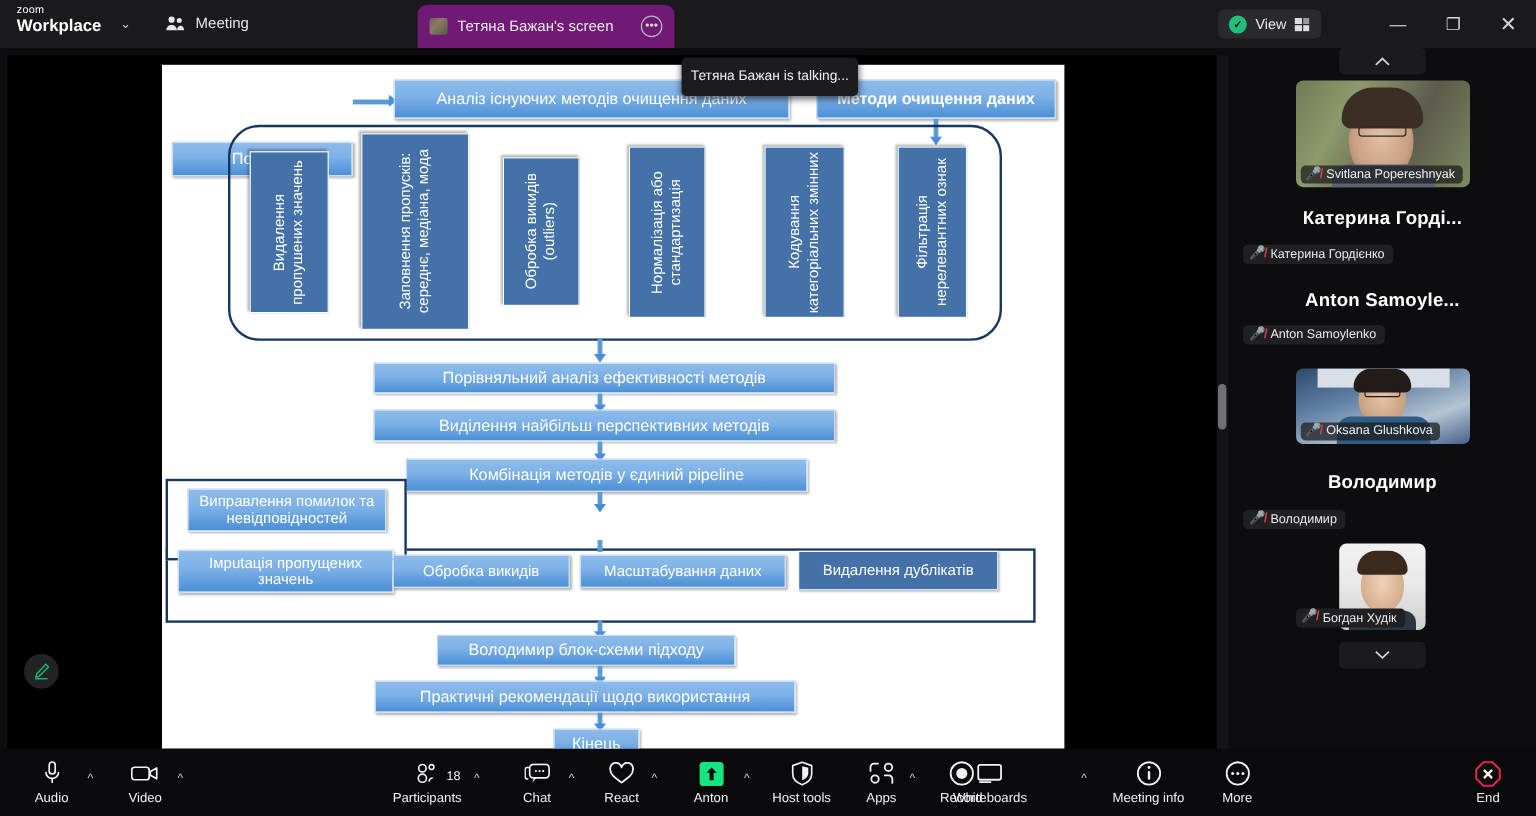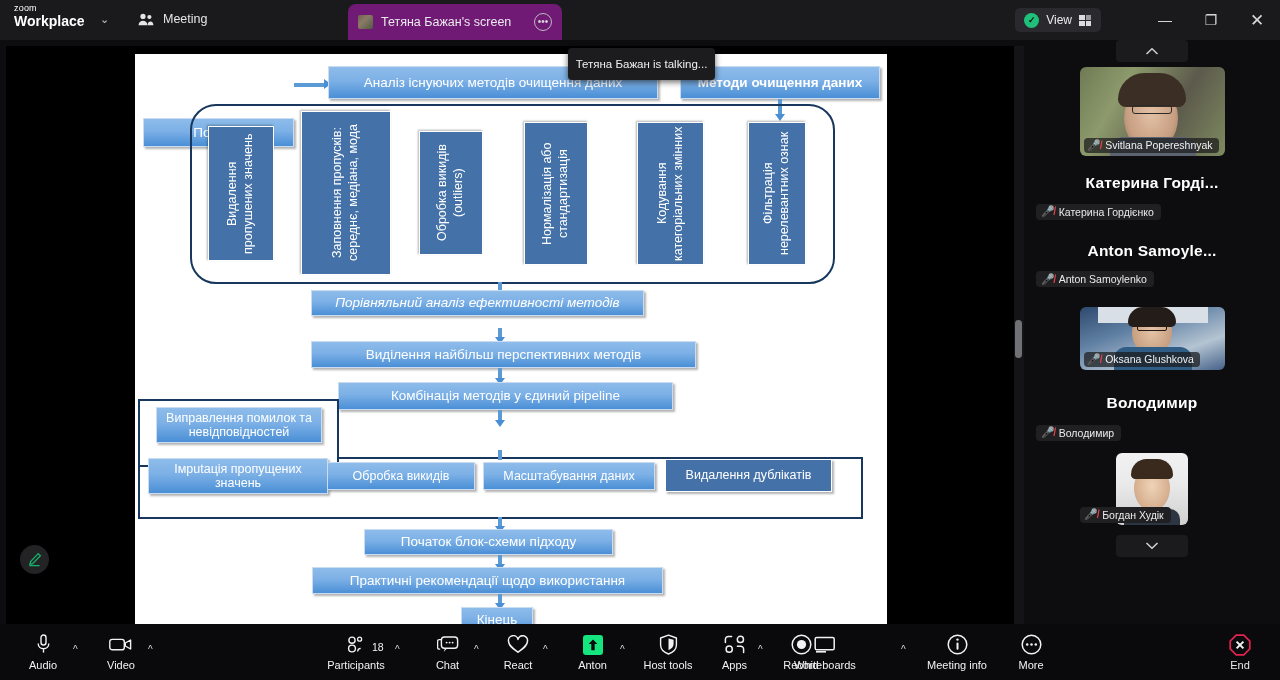--- a/index.html
+++ b/index.html
@@ -221,21 +221,21 @@
       <div class="fc box-flat vert" style="left:73px; top:72px; width:66px; height:135px;">Видалення пропушених значень</div>
       <div class="fc box-flat vert" style="left:166px; top:57px; width:90px; height:164px;">Заповнення пропусків: середнє, медіана, мода</div>
       <div class="fc box-flat vert" style="left:284px; top:77px; width:64px; height:124px;">Обробка викидів (outliers)</div>
       <div class="fc box-flat vert" style="left:389px; top:68px; width:64px; height:143px;">Нормалізація або стандартизація</div>
       <div class="fc box-flat vert" style="left:502px; top:68px; width:67px; height:143px;">Кодування категоріальних змінних</div>
       <div class="fc box-flat vert" style="left:613px; top:68px; width:58px; height:143px;">Фільтрація нерелевантних ознак</div>
 
       <div class="fc arrow-v" style="left:363px; top:228px; height:15px;"></div>
       <div class="fc arrow-head" style="left:360px; top:241px;"></div>
 
-      <div class="fc box-grad" style="left:176px; top:236px; width:333px; height:26px;font-style:italic;">Порівняльний аналіз ефективності методів</div>
+      <div class="fc box-grad" style="left:176px; top:248px; width:385px; height:26px;">Порівняльний аналіз ефективності методів</div>
       <div class="fc arrow-v" style="left:363px; top:274px; height:11px;"></div>
       <div class="fc arrow-head" style="left:360px; top:283px;"></div>
 
       <div class="fc box-grad" style="left:176px; top:287px; width:385px; height:27px;">Виділення найбільш перспективних методів</div>
       <div class="fc arrow-v" style="left:363px; top:314px; height:12px;"></div>
       <div class="fc arrow-head" style="left:360px; top:324px;"></div>
 
       <div class="fc box-grad" style="left:203px; top:328px; width:335px; height:28px;">Комбінація методів у єдиний pipeline</div>
       <div class="fc arrow-v" style="left:363px; top:356px; height:12px;"></div>
       <div class="fc arrow-head" style="left:360px; top:366px;"></div>
@@ -248,21 +248,21 @@
       <div class="fc box-grad" style="left:21px; top:353px; width:166px; height:36px; font-size:12.5px;">Виправлення помилок та невідповідностей</div>
       <div class="fc box-grad" style="left:13px; top:404px; width:180px; height:36px; font-size:12.5px;">Імputація пропущених значень</div>
       <div class="fc box-grad" style="left:192px; top:408px; width:148px; height:28px; font-size:12.5px;">Обробка викидів</div>
       <div class="fc box-grad" style="left:348px; top:408px; width:172px; height:28px; font-size:12.5px;">Масштабування даних</div>
       <div class="fc box-flat" style="left:530px; top:405px; width:167px; height:33px; font-size:12.5px;">Видалення дублікатів</div>
 
       <div class="fc arrow-v" style="left:363px; top:396px; height:10px;"></div>
       <div class="fc arrow-v" style="left:363px; top:463px; height:11px;"></div>
       <div class="fc arrow-head" style="left:360px; top:472px;"></div>
 
-      <div class="fc box-grad" style="left:229px; top:475px; width:249px; height:26px;">Початок блок-схеми підходу</div>
+      <div class="fc box-grad" style="left:229px; top:475px; width:249px; height:26px;">Володимир блок-схеми підходу</div>
       <div class="fc arrow-v" style="left:363px; top:501px; height:11px;"></div>
       <div class="fc arrow-head" style="left:360px; top:510px;"></div>
 
       <div class="fc box-grad" style="left:177px; top:513px; width:351px; height:27px;">Практичні рекомендації щодо використання</div>
       <div class="fc arrow-v" style="left:363px; top:540px; height:11px;"></div>
       <div class="fc arrow-head" style="left:360px; top:549px;"></div>
 
       <div class="fc box-grad" style="left:326px; top:553px; width:72px; height:26px;">Кінець</div>
     </div>
   </div>

